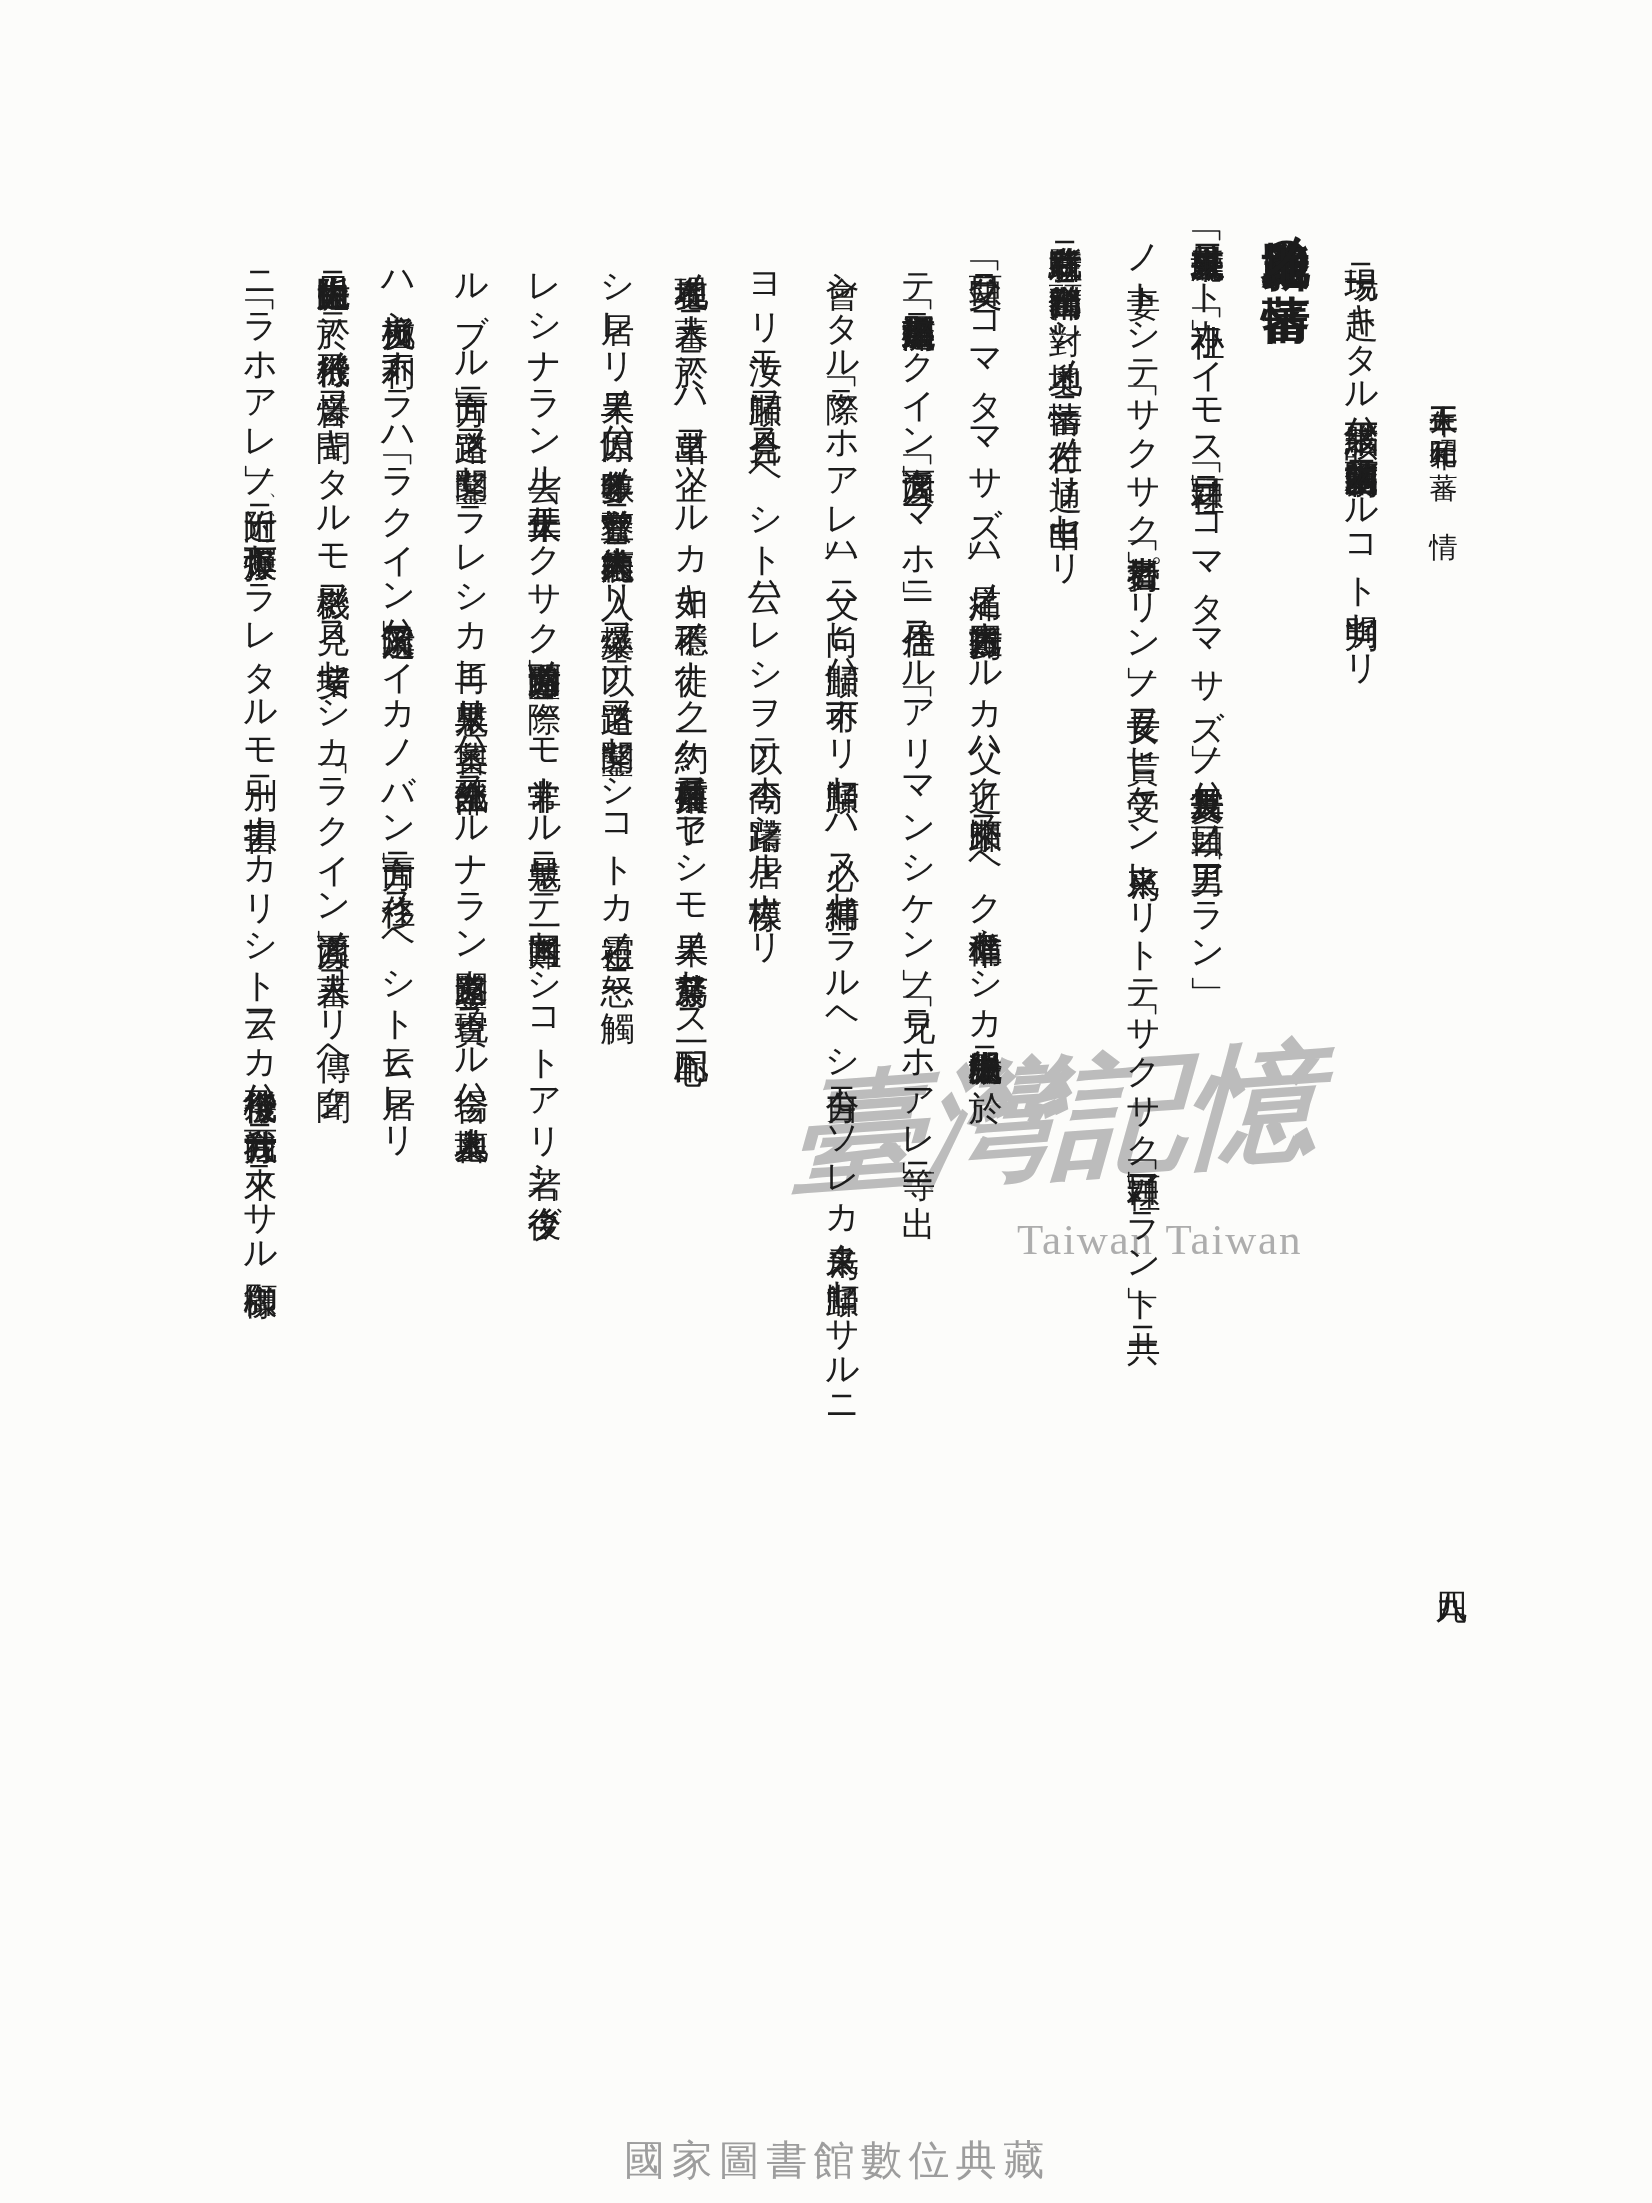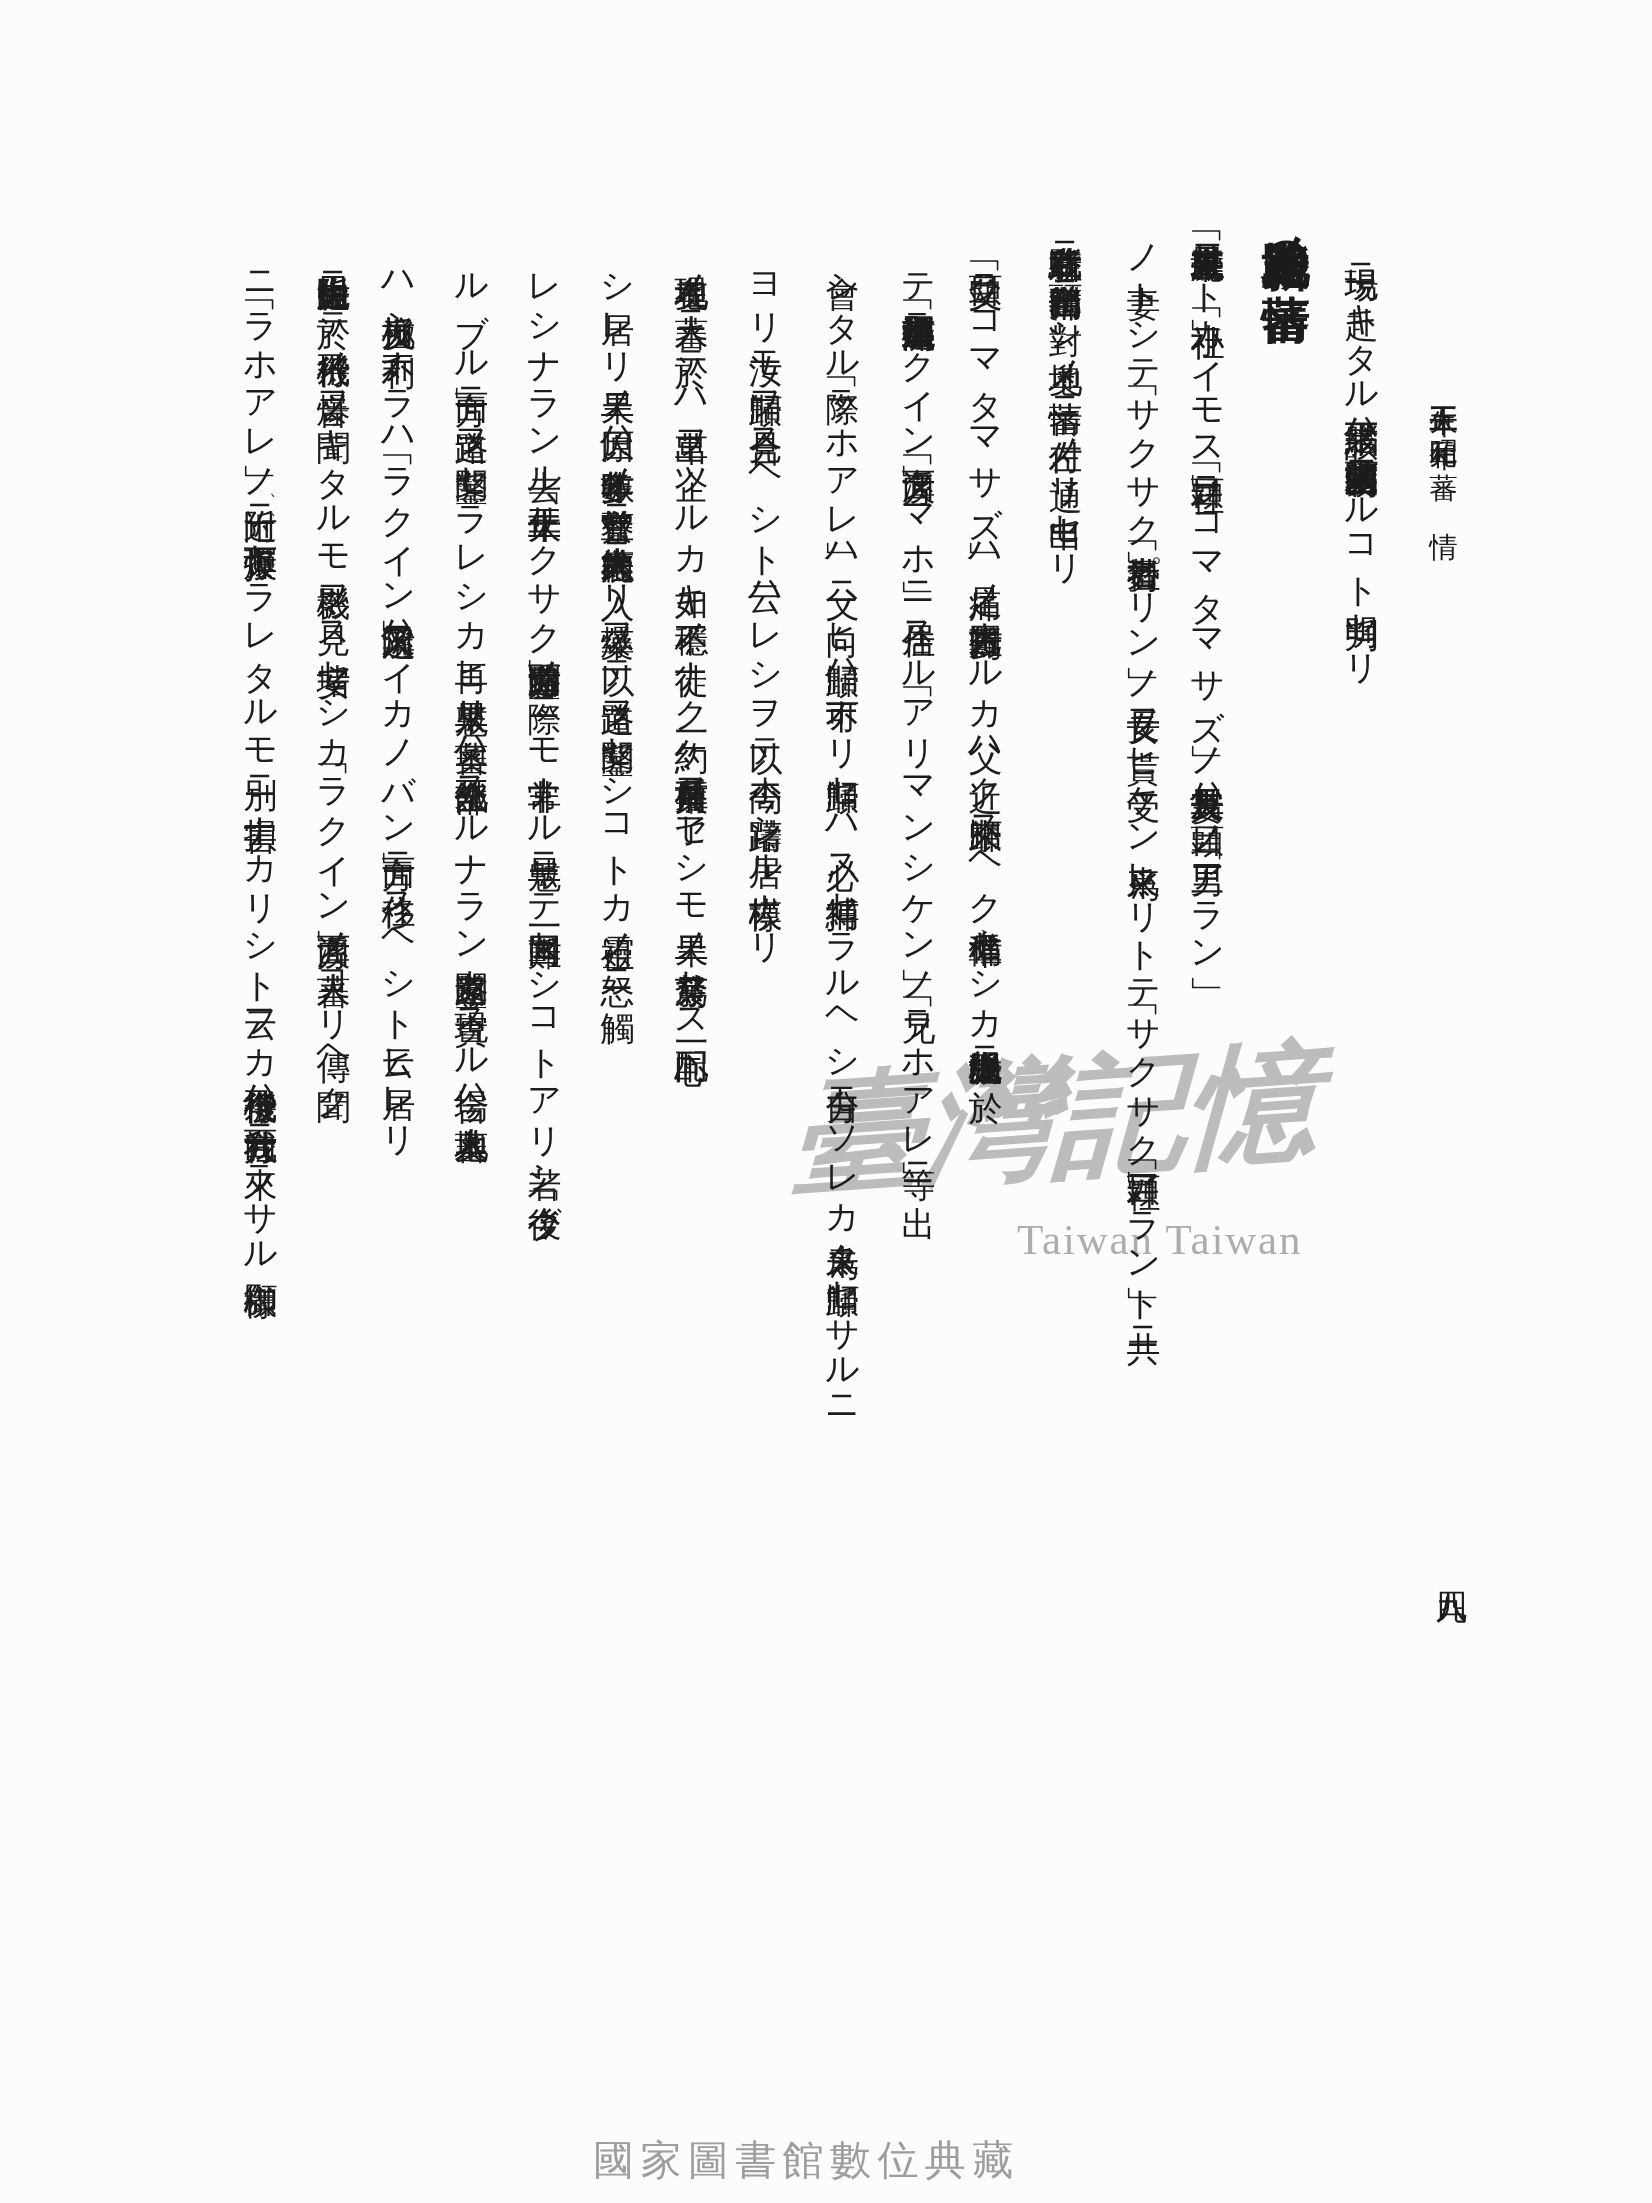--- a/index.html
+++ b/index.html
@@ -28,21 +28,21 @@
     transform:rotate(-4deg) skewX(-6deg);
     opacity:.88;white-space:nowrap;
   }
   .wm-en{
     position:absolute;left:1017px;top:1218px;
     font-size:43px;line-height:1;letter-spacing:1.8px;
     color:#adadad;font-family:"Liberation Serif",serif;
     white-space:nowrap;
   }
   .footer-label{
-    position:absolute;left:593px;top:2140px;
+    position:absolute;left:624px;top:2140px;
     font-size:41px;line-height:1;letter-spacing:6.4px;
     color:#9d9d9d;font-family:"Liberation Sans","DejaVu Sans",sans-serif;
     font-weight:500;white-space:nowrap;
   }
 </style>
 </head>
 <body>
 
 <div class="wm-cjk">臺灣記憶</div>
 <div class="wm-en">Taiwan Taiwan</div>

